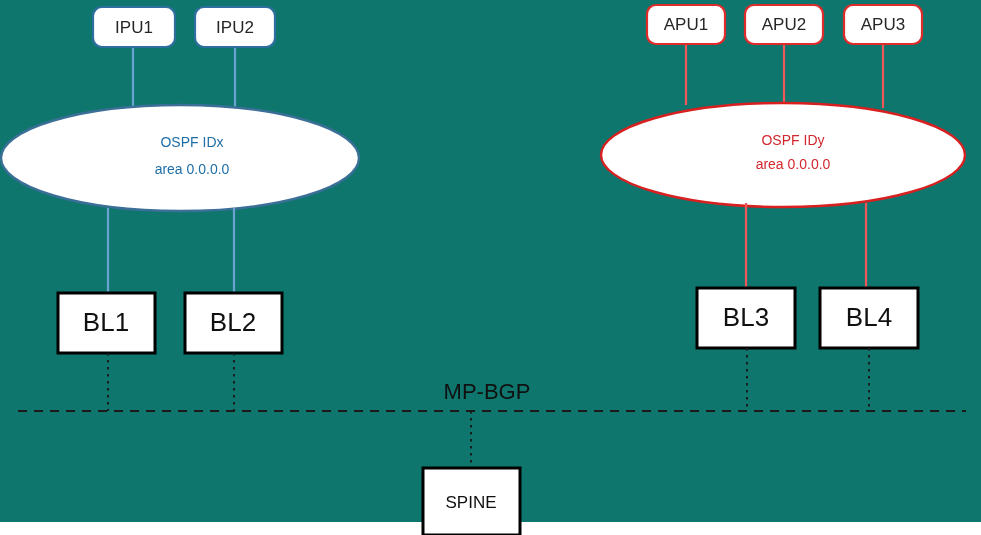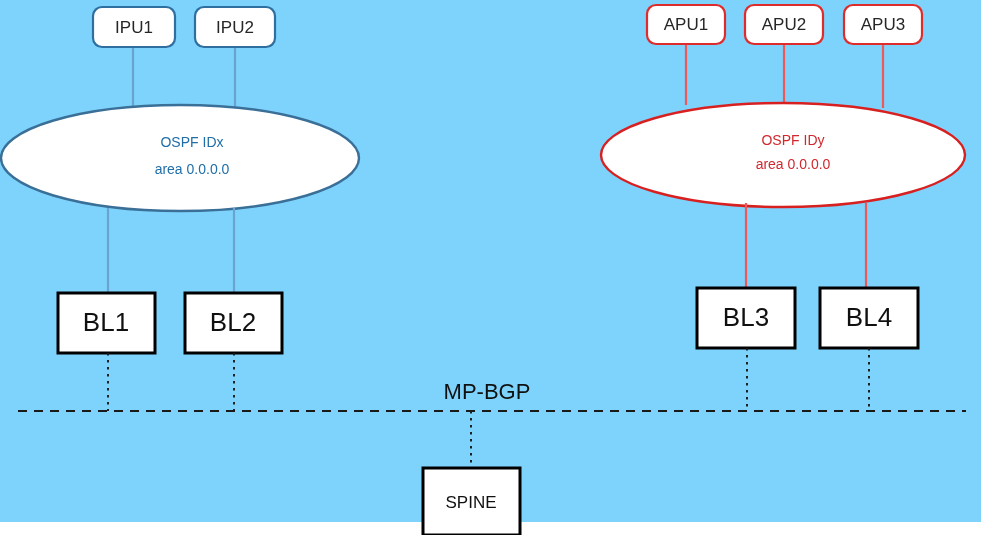--- a/index.html
+++ b/index.html
@@ -10,21 +10,21 @@
   body {
     width: 981px;
     height: 535px;
     font-family: "Liberation Sans", sans-serif;
     overflow: hidden;
   }
   #diagram-root {
     position: relative;
     width: 981px;
     height: 522px;
-    background: #7dd3fc;
+    background: #0f766e;
   }
   svg.canvas {
     position: absolute;
     top: 0;
     left: 0;
     width: 981px;
     height: 535px;
   }
   .node-label {
     font-family: "Liberation Sans", sans-serif;

